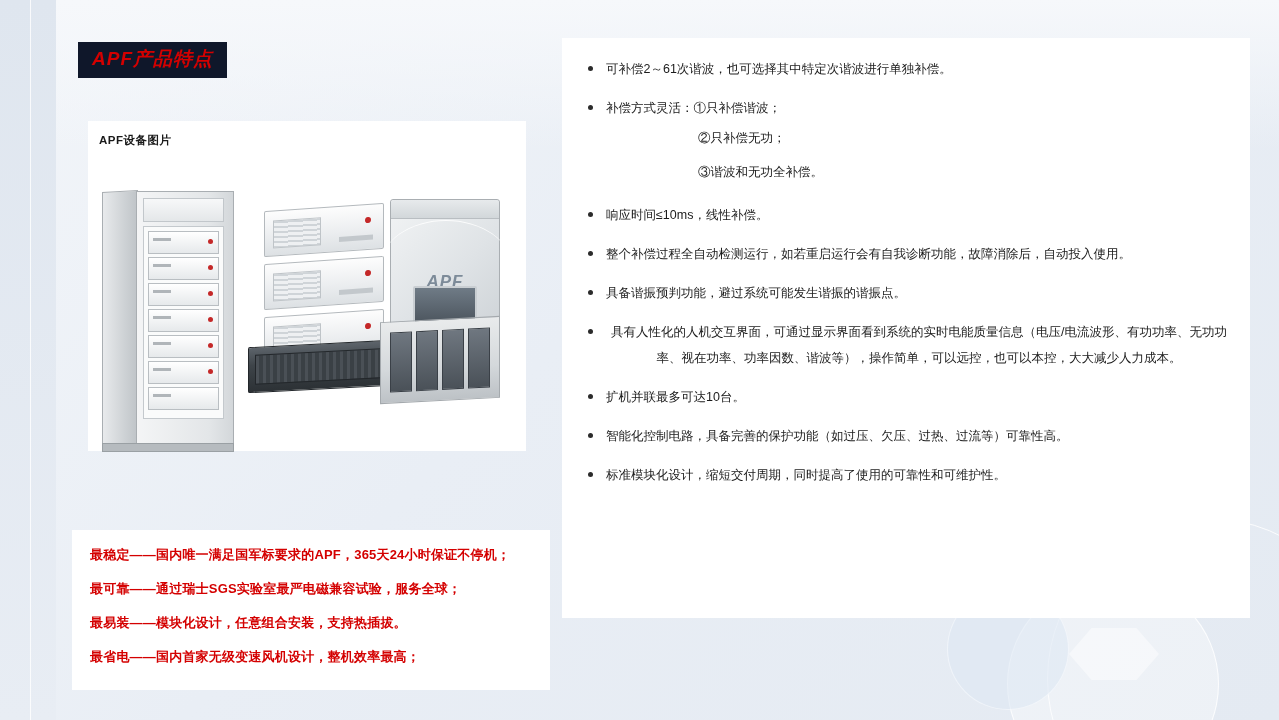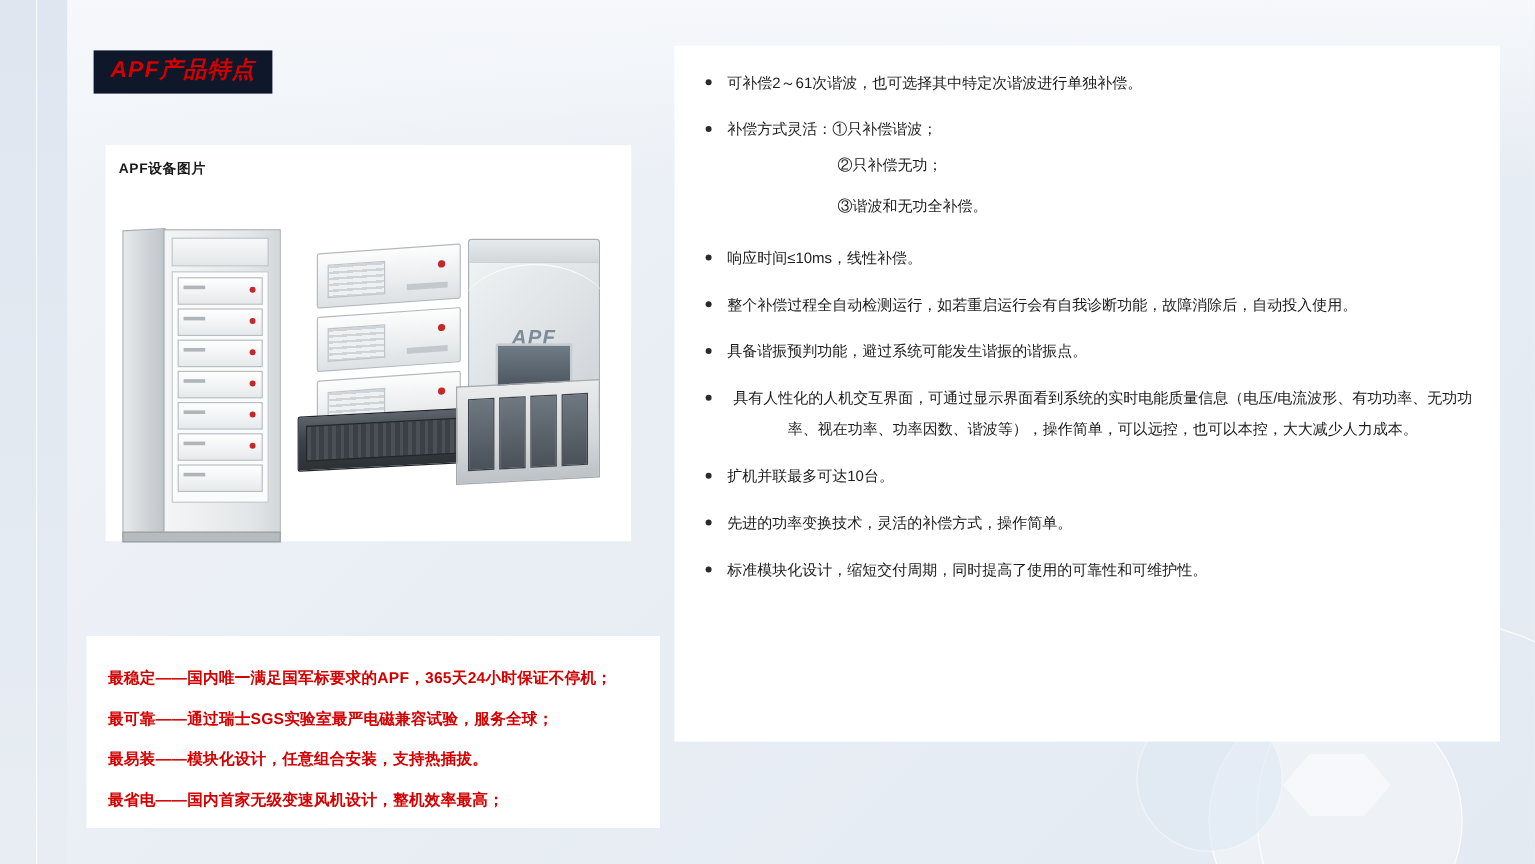--- a/index.html
+++ b/index.html
@@ -235,21 +235,21 @@
   .chassis .s4 { left: 87px; }
 
   
   .notes-card {
     position: absolute;
     left: 72px;
     top: 530px;
     width: 478px;
     height: 160px;
     background: #ffffff;
-    padding: 18px 18px 0 18px;
+    padding: 8px 18px 0 18px;
     box-sizing: border-box;
   }
   .notes-card .note {
     color: #d40000;
     font-size: 13px;
     font-weight: bold;
     line-height: 34px;
     white-space: nowrap;
     letter-spacing: .2px;
   }
@@ -400,19 +400,19 @@
     <li class="li-tight">
       <span>具备谐振预判功能，避过系统可能发生谐振的谐振点。</span>
     </li>
     <li class="li-wrap">
       <span>具有人性化的人机交互界面，可通过显示界面看到系统的实时电能质量信息（电压/电流波形、有功功率、无功功率、视在功率、功率因数、谐波等），操作简单，可以远控，也可以本控，大大减少人力成本。</span>
     </li>
     <li class="li-tight">
       <span>扩机并联最多可达10台。</span>
     </li>
     <li class="li-tight">
-      <span>先进的功率变换技术，灵活的补偿方式，操作简单。</span>
+      <span>智能化控制电路，具备完善的保护功能（如过压、欠压、过热、过流等）可靠性高。</span>
     </li>
     <li class="li-tight">
       <span>标准模块化设计，缩短交付周期，同时提高了使用的可靠性和可维护性。</span>
     </li>
   </ul>
 </div>
 
 </body></html>

